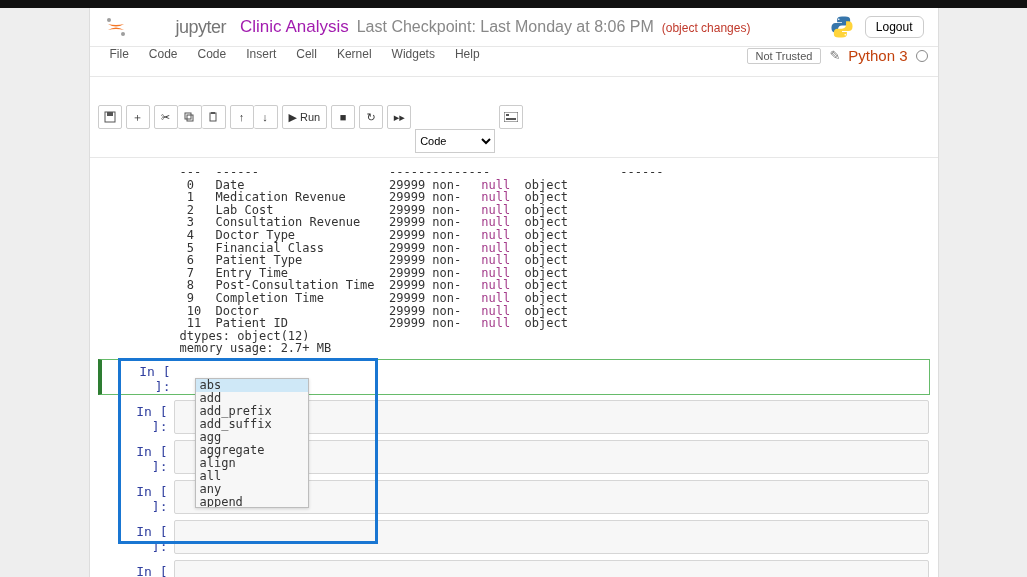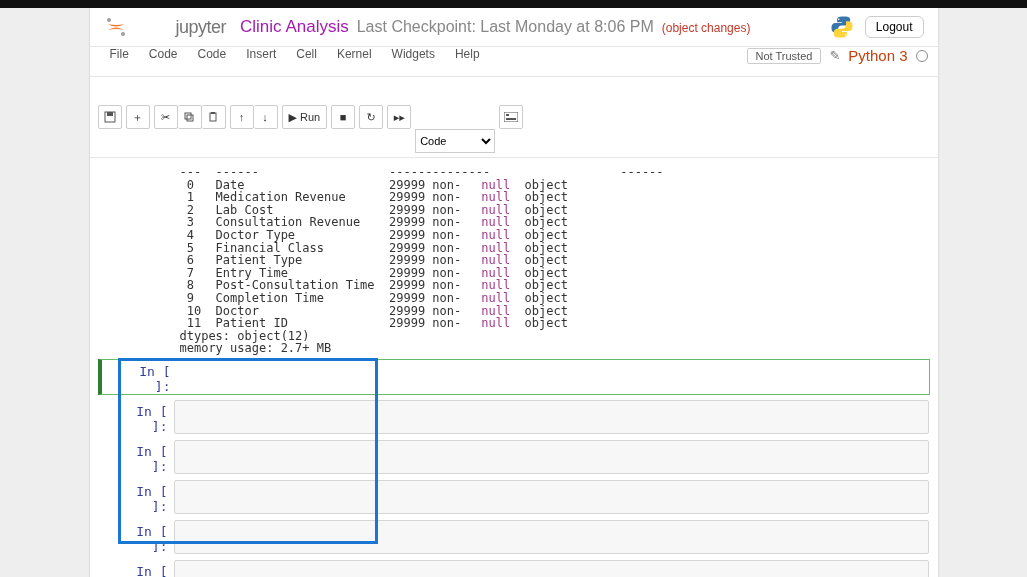--- a/index.html
+++ b/index.html
@@ -312,16 +312,28 @@
     </div>
     <div class="cell">
       <div class="prompt">In [ ]:</div>
       <div class="input-area"></div>
     </div>
     <div class="cell">
       <div class="prompt">In [ ]:</div>
       <div class="input-area"></div>
     </div>
 
+    <div class="autocomplete" id="ac-popup">
+        <div class="ac-item sel">abs</div>
+        <div class="ac-item">add</div>
+        <div class="ac-item">add_prefix</div>
+        <div class="ac-item">add_suffix</div>
+        <div class="ac-item">agg</div>
+        <div class="ac-item">aggregate</div>
+        <div class="ac-item">align</div>
+        <div class="ac-item">all</div>
+        <div class="ac-item">any</div>
+        <div class="ac-item">append</div>
+      </div>
     <div class="highlight-box"></div>
   </div>
 
 </div>
 
 </body></html>

